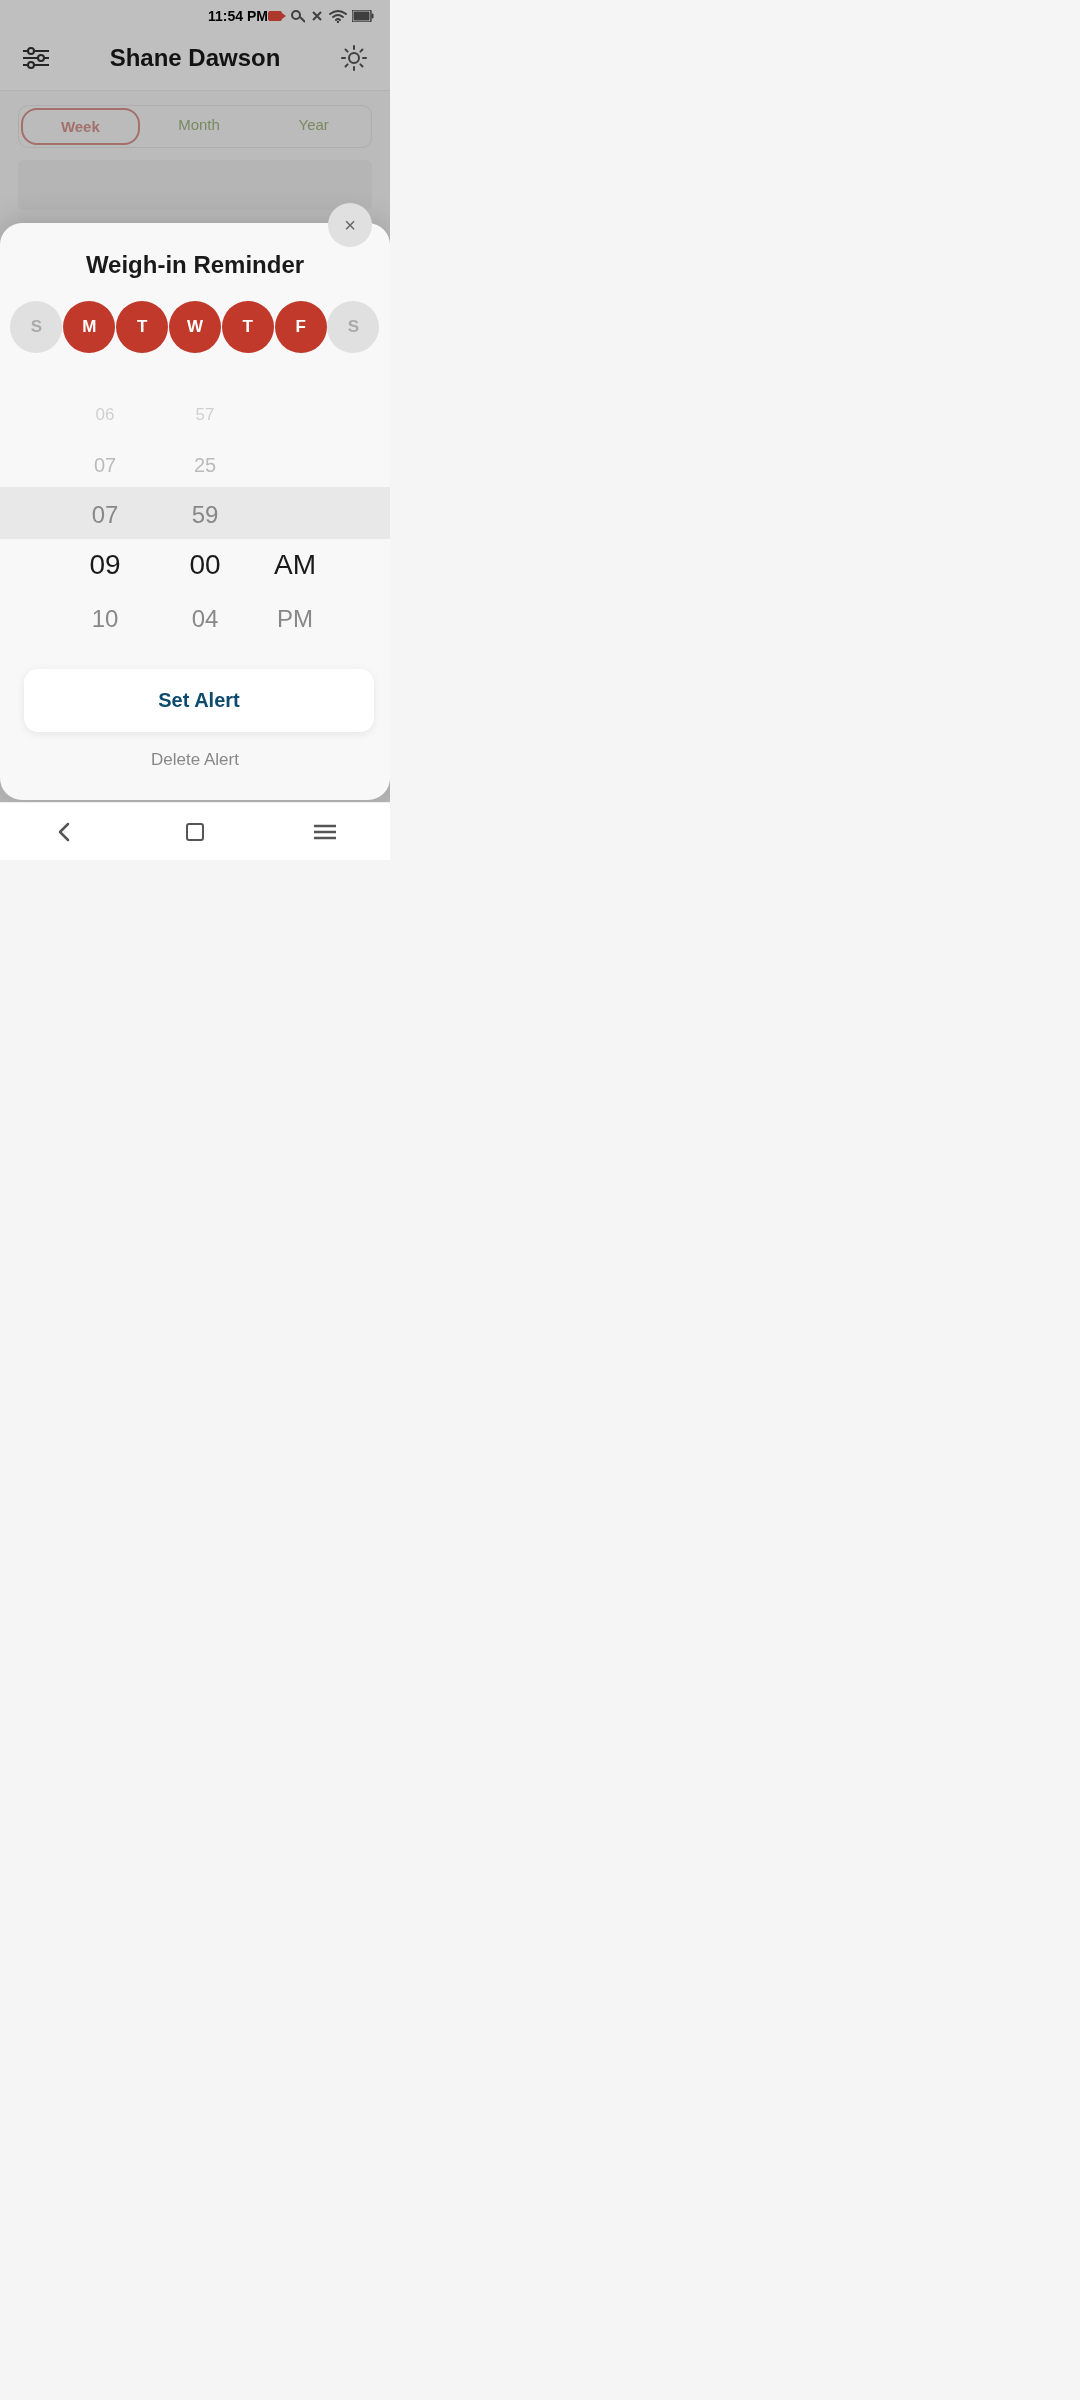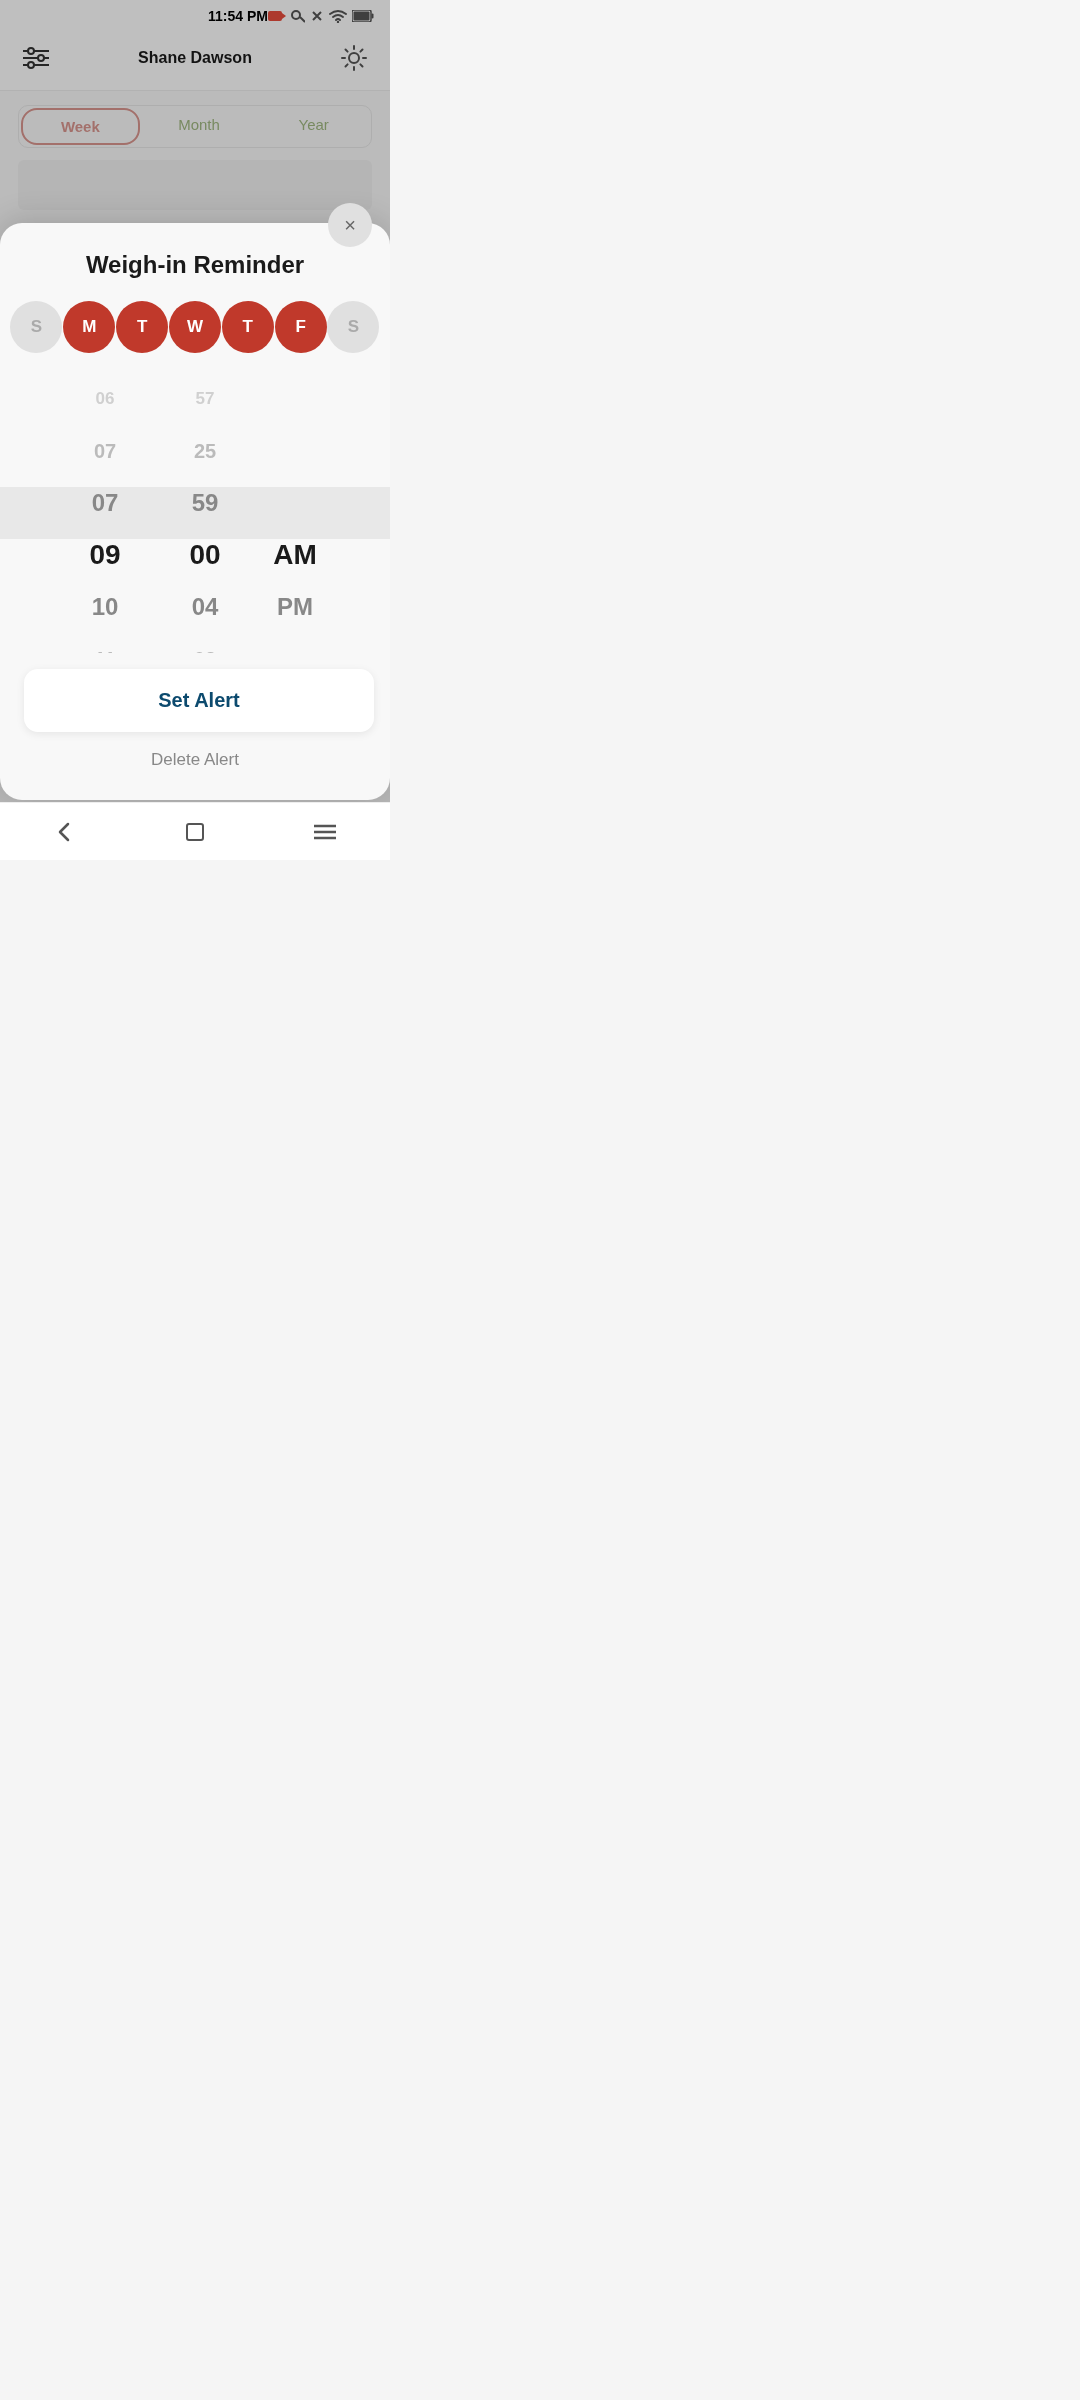--- a/index.html
+++ b/index.html
@@ -30,21 +30,21 @@
     
     .header {
       background: #fff;
       display: flex;
       align-items: center;
       justify-content: space-between;
       padding: 10px 18px 14px;
       border-bottom: 1px solid #eee;
     }
     .header-title {
-      font-size: 16px;
+      font-size: 24px;
       font-weight: 700;
       color: #1a1a1a;
     }
     .header-icon {
       width: 36px; height: 36px;
       display: flex; align-items: center; justify-content: center;
       cursor: pointer;
     }
 
     
@@ -206,24 +206,24 @@
       align-items: center;
       width: 100px;
       overflow: hidden;
     }
     .time-col-ampm {
       width: 80px;
     }
     .time-item {
       height: 52px;
       display: flex;
-      align-items: center;
+      align-items: flex-end;
       justify-content: center;
       font-size: 28px;
-      font-weight: 700;
+      font-weight: 400;
       color: #1a1a1a;
       cursor: pointer;
       width: 100%;
     }
     .time-item.faded-1 {
       font-size: 24px;
       color: #888;
     }
     .time-item.faded-2 {
       font-size: 20px;

